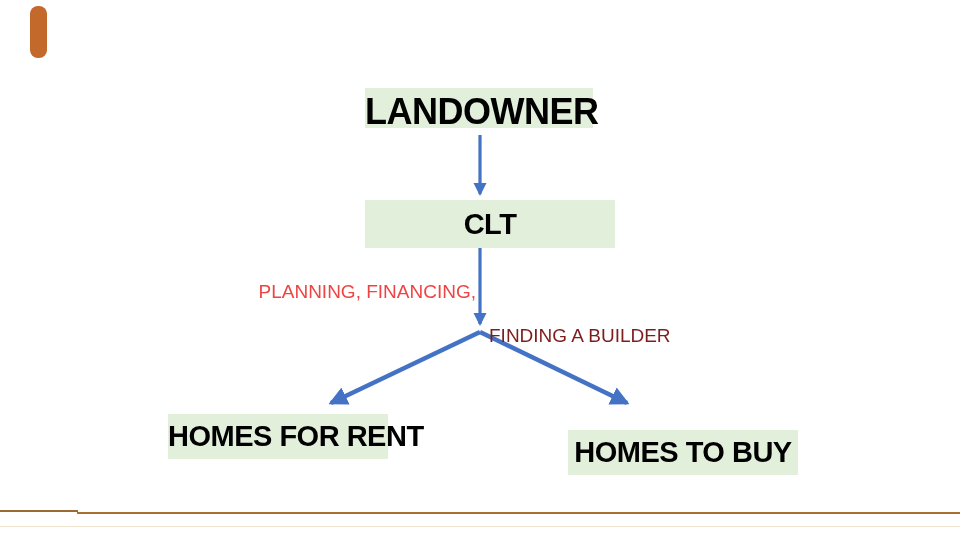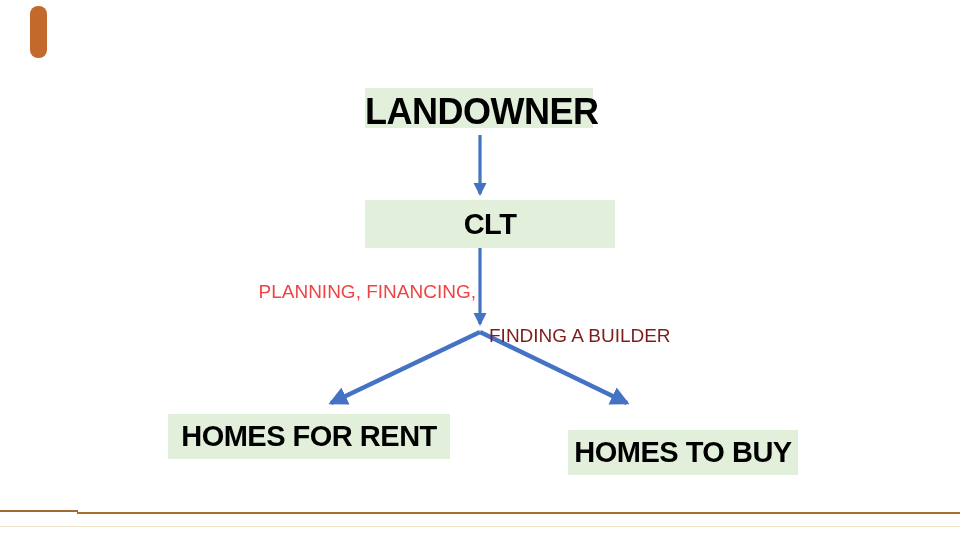--- a/index.html
+++ b/index.html
@@ -38,21 +38,21 @@
     width: 228px; height: 40px;
     font-size: 36px; line-height: 47px;
   }
   .node-clt {
     left: 365px; top: 200px;
     width: 250px; height: 48px;
     font-size: 29px; line-height: 48px;
   }
   .node-homes-for-rent {
     left: 168px; top: 414px;
-    width: 282px; height: 45px;
+    width: 220px; height: 45px;
     font-size: 29px; line-height: 45px;
   }
   .node-homes-to-buy {
     left: 568px; top: 414px;
     width: 230px; height: 45px;
     font-size: 29px; line-height: 45px; margin-top: 16px;
   }
   .caption-left {
     position: absolute;
     right: 484px; top: 281px;

